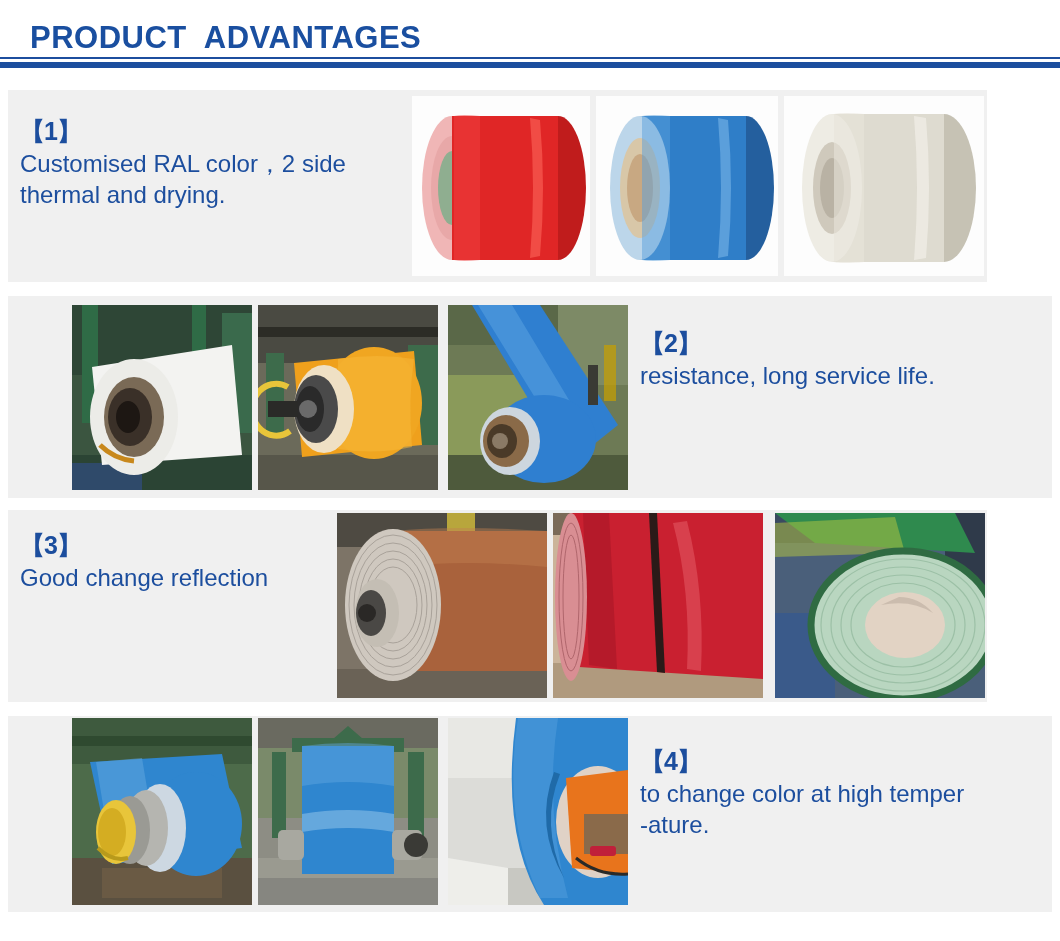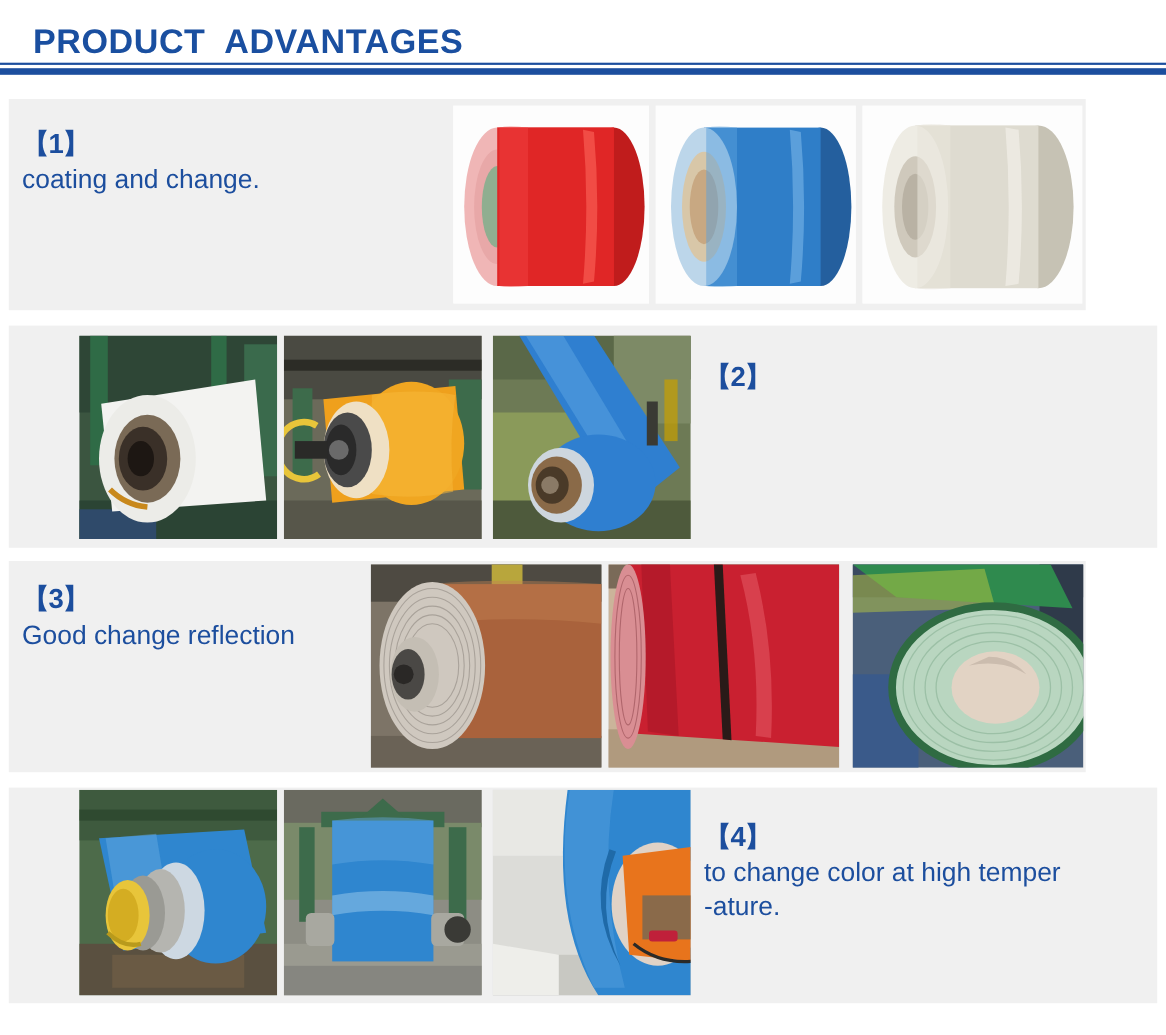--- a/index.html
+++ b/index.html
@@ -71,21 +71,22 @@
 <div class="header">
   <div class="header-title">PRODUCT  ADVANTAGES</div>
   <div class="rule-thin"></div>
   <div class="rule-thick"></div>
 </div>
 
 <div class="panel" id="panel-1"></div>
 
 <div class="text-block" id="text-1">
   <div class="marker">【1】</div>
-  <div class="body-line">coating and change.</div>
+  <div class="body-line">Customised RAL color，2 side</div>
+  <div class="body-line">thermal and drying.</div>
 </div>
 
 <div class="photo studio" id="p1a">
   <svg viewBox="0 0 178 180" preserveAspectRatio="none">
     <rect width="178" height="180" fill="#fdfdfd"></rect>
     <ellipse cx="146" cy="92" rx="28" ry="72" fill="#c01c1c"></ellipse>
     <rect x="40" y="20" width="106" height="144" fill="#e02626"></rect>
     <ellipse cx="40" cy="92" rx="30" ry="72" fill="#f0b6b6"></ellipse>
     <ellipse cx="40" cy="92" rx="21" ry="52" fill="#e8a8a8"></ellipse>
     <ellipse cx="40" cy="92" rx="14" ry="37" fill="#8fae90"></ellipse>
@@ -118,20 +119,21 @@
     <ellipse cx="48" cy="92" rx="12" ry="30" fill="#b9b2a4"></ellipse>
     <path d="M130 20 q6 72 0 144 l12 -2 q6 -70 0 -140 Z" fill="#f2f0e8" opacity="0.7"></path>
     <path d="M50 18 q10 -2 30 0 l0 148 q-22 2 -30 0 Z" fill="#e8e5da" opacity="0.6"></path>
   </svg>
 </div>
 
 <div class="panel" id="panel-2"></div>
 
 <div class="text-block" id="text-2">
   <div class="marker">【2】</div>
+  <div class="body-line">resistance, long service life.</div>
 </div>
 
 <div class="photo" id="p2a">
   <svg viewBox="0 0 180 185" preserveAspectRatio="none">
     <rect width="180" height="185" fill="#3b5540"></rect>
     <rect x="0" y="0" width="180" height="70" fill="#2e4636"></rect>
     <rect x="10" y="0" width="16" height="118" fill="#2f6b46"></rect>
     <rect x="120" y="0" width="14" height="90" fill="#2f6b46"></rect>
     <rect x="150" y="8" width="30" height="120" fill="#3a6a4c"></rect>
     <rect x="0" y="150" width="180" height="35" fill="#2b4434"></rect>

